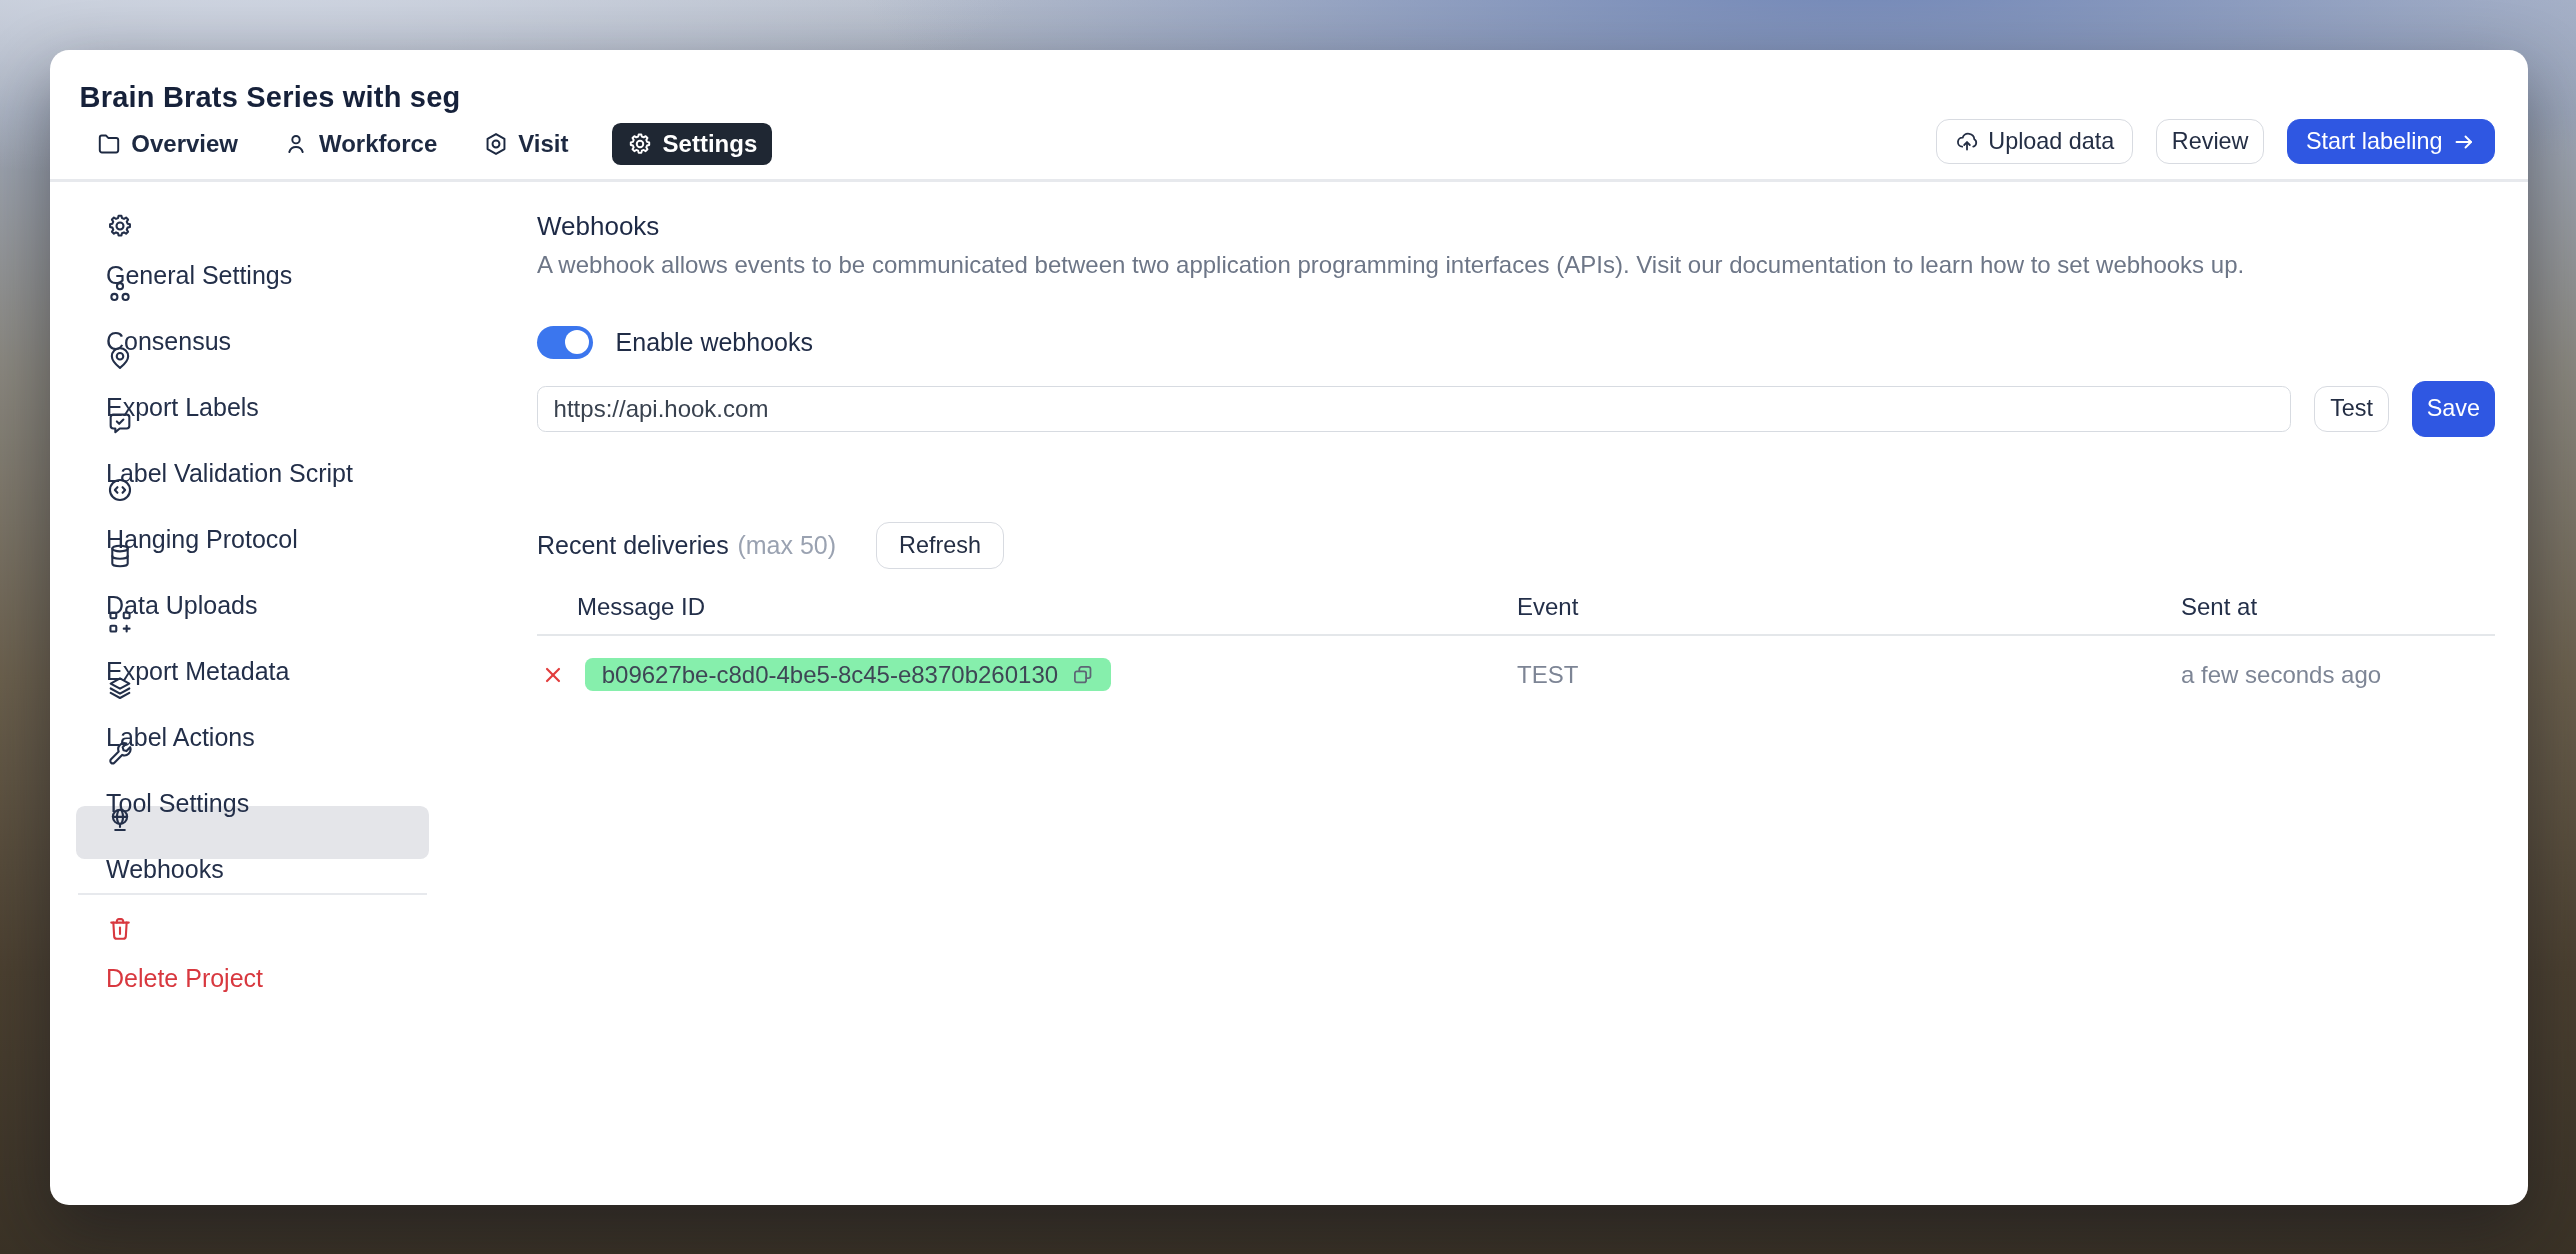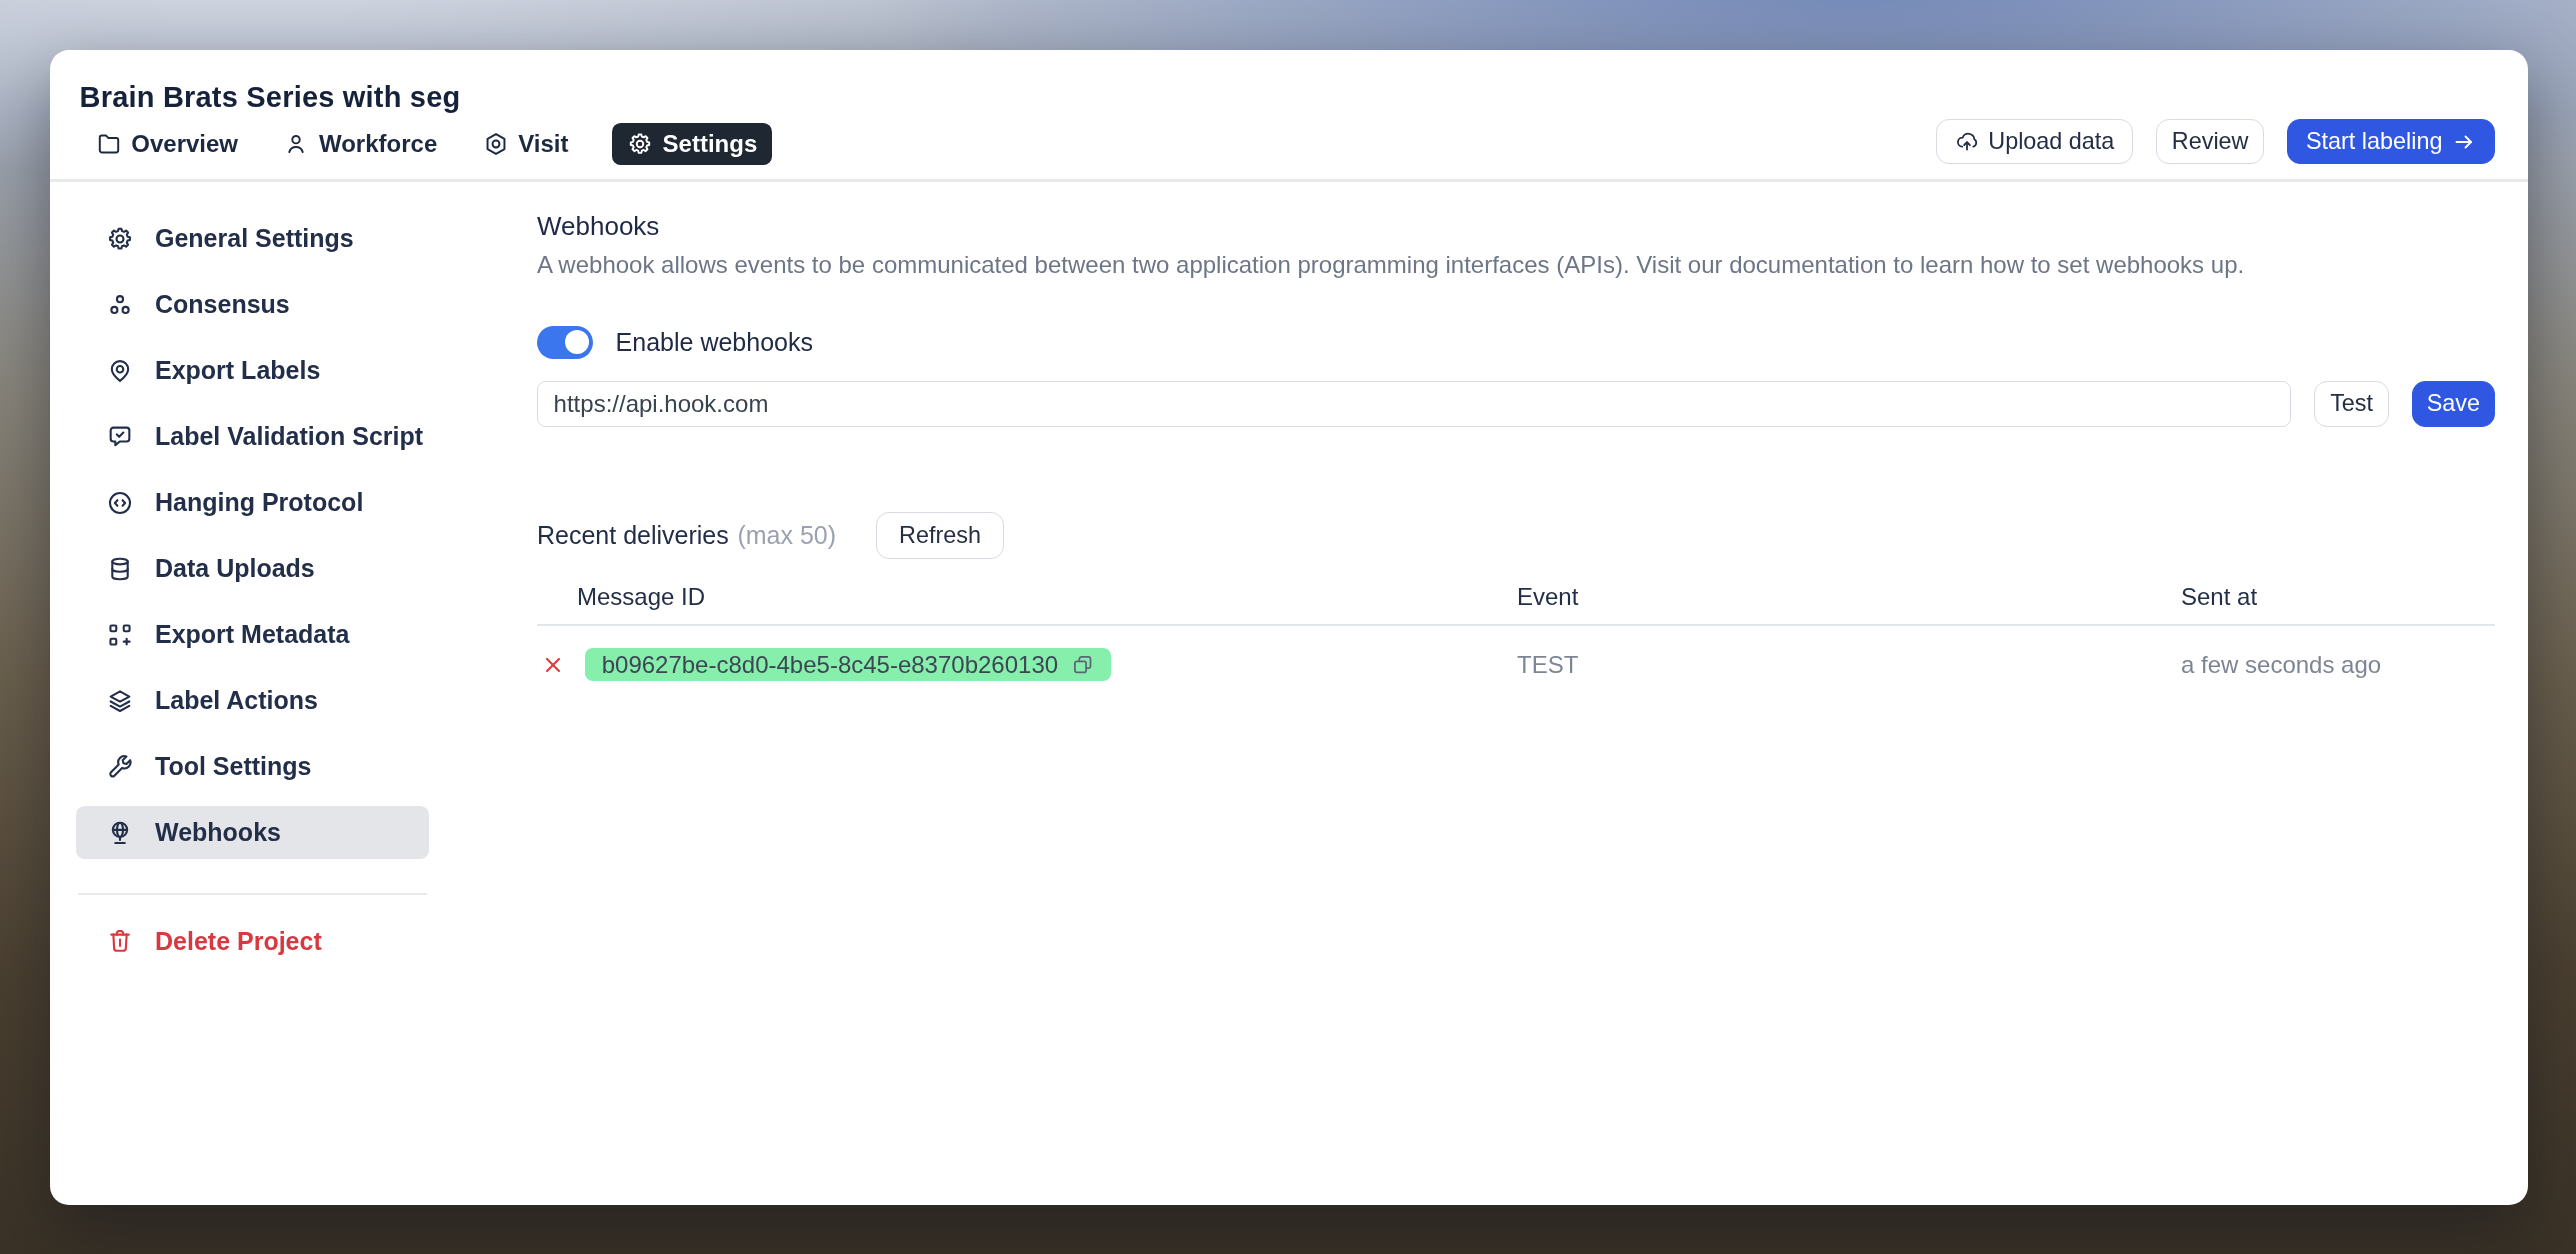--- a/index.html
+++ b/index.html
@@ -44,44 +44,44 @@
     font-size:23.4px; font-weight:400; color:#242e44; cursor:pointer; white-space:nowrap;
   }
   .btn .ic { width:24px; height:24px; }
   .btn-upload { padding:0 18px; }
   .btn-review { padding:0 14.8px; }
   .btn-primary { background:#2f57e2; border-color:#2f57e2; color:#fff; padding:0 18px; }
   .header-divider { position:absolute; left:0; right:0; top:129px; height:2.6px; background:#e7e9ed; }
   
   .sidebar { position:absolute; left:26px; top:162px; width:353px; }
   .side-item {
-    display:flex; align-items:center; height:53px; margin-bottom:13px;
+    display:flex; height:53px; margin-bottom:13px;
     padding-left:30px; gap:21px; border-radius:8.7px; cursor:pointer;
-    font-size:25px; font-weight:700; color:#232f49; white-space:nowrap;
+    font-size:25px; font-weight:400; color:#232f49; white-space:nowrap;flex-direction:column;
   }
   .side-item .ic { width:28px; height:28px; flex:none; }
   .side-item.active { background:#e4e5e9; }
   .side-divider { height:1.7px; background:#e7e9ed; margin:34px 1.7px 20px 1.7px; }
   .side-item.danger { color:#d8383f; }
   
   .content { position:absolute; left:487px; top:0; width:1958px; }
   .section-title { margin-top:161px; font-size:26px; font-weight:500; color:#1d2945; }
   .section-desc { margin-top:8.7px; font-size:24px; color:#6d7687; }
   .toggle-row { margin-top:47px; display:flex; align-items:center; gap:22.6px; }
   .toggle { position:relative; width:56px; height:33px; border-radius:16.5px; background:#3b76ee; cursor:pointer; flex:none; }
   .toggle .knob { position:absolute; top:4.3px; right:4.3px; width:24px; height:24px; border-radius:50%; background:#fff; }
   .toggle-label { font-size:25px; font-weight:500; color:#202c46; }
   .url-row { margin-top:22px; display:flex; align-items:center; gap:22.6px; }
   .url-input {
     flex:1; height:46px; border:1.7px solid #d7dbe1; border-radius:8.7px;
     padding:0 15.6px; font-size:24px; color:#39424f; outline:none;
     font-family:"Liberation Sans","DejaVu Sans",sans-serif; background:#fff;
   }
   .btn-test { height:46px; padding:0 14px; min-width:75px; }
-  .btn-save { height:46px; padding:0 14px; min-width:81px; background:#2f57e2; border-color:#2f57e2; color:#fff; }
+  .btn-save { height:56px; padding:0 14px; min-width:81px; background:#2f57e2; border-color:#2f57e2; color:#fff; }
   .deliveries-row { margin-top:85px; display:flex; align-items:center; }
   .deliveries-title { font-size:25px; color:#222e48; }
   .deliveries-note { font-size:25px; color:#9aa2b1; margin-left:8.7px; }
   .btn-refresh { height:47px; padding:0 22px; margin-left:40px; }
   .table { margin-top:24px; }
   .thead {
     display:grid; grid-template-columns:980px 664px auto; align-items:center;
     padding-bottom:13px; border-bottom:2.6px solid #e4e7ea;
   }
   .th { font-size:24px; font-weight:500; color:#232f49; }

